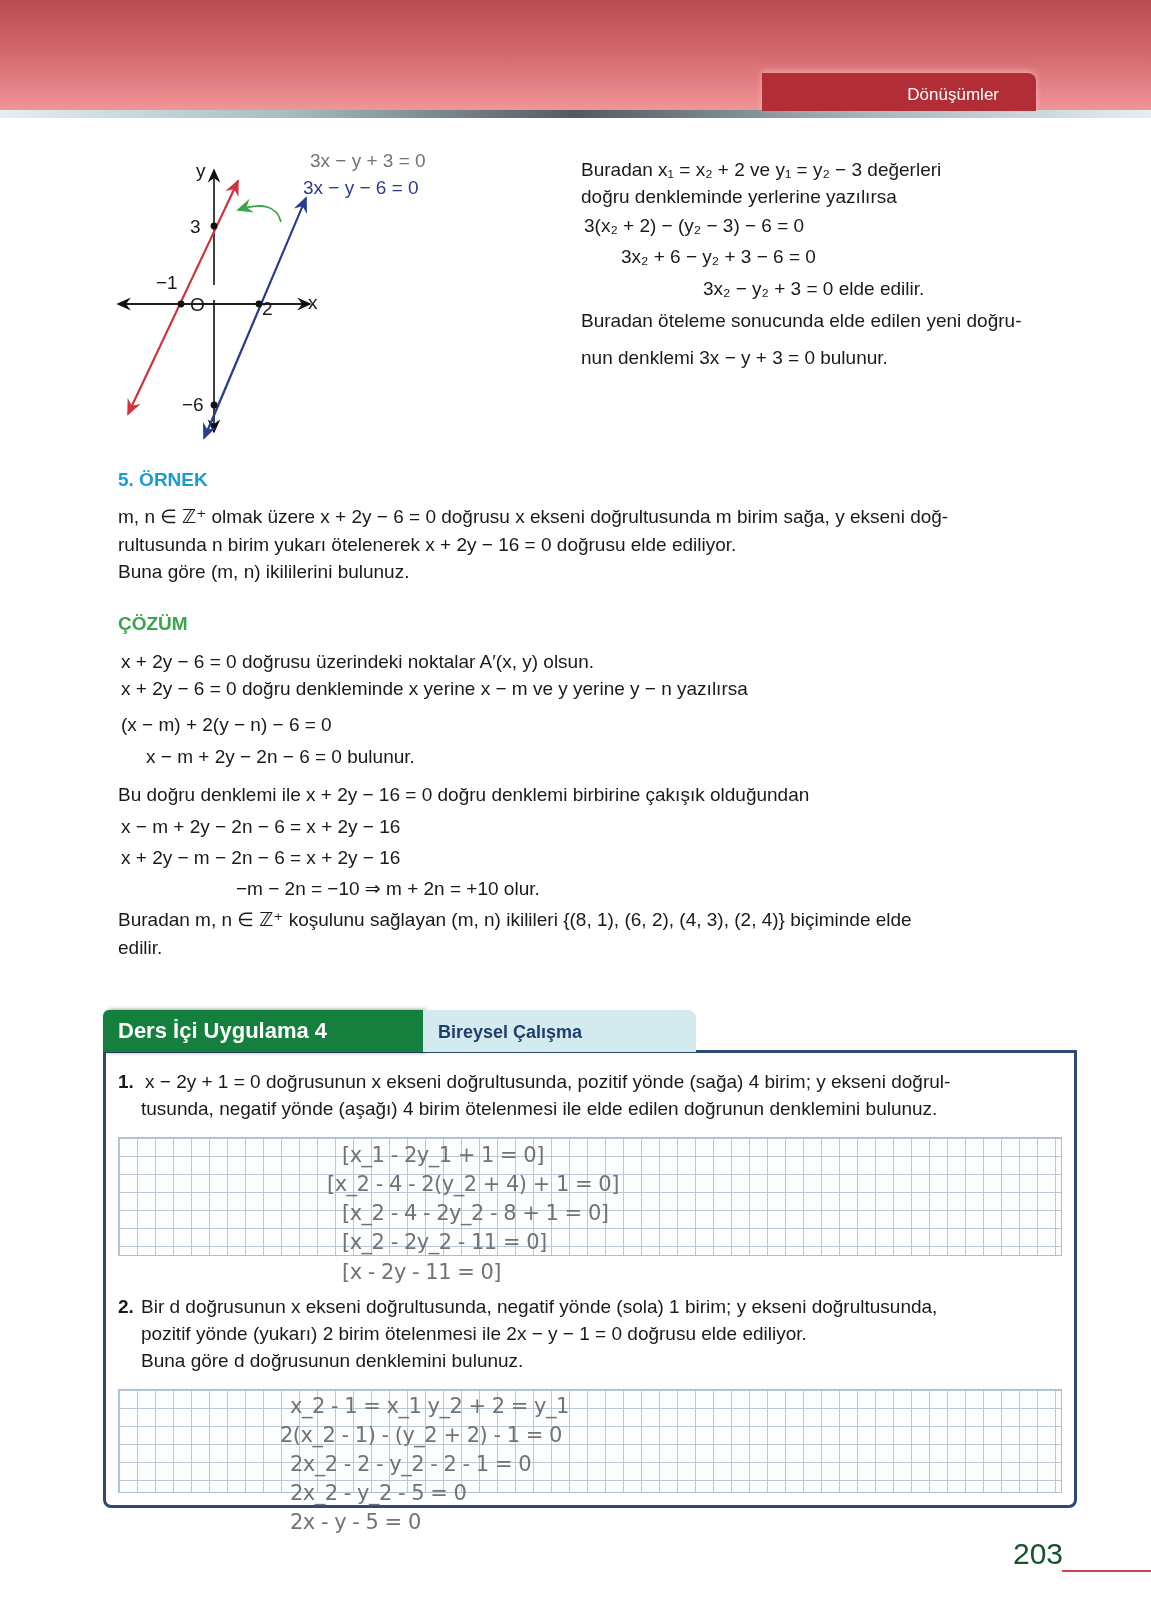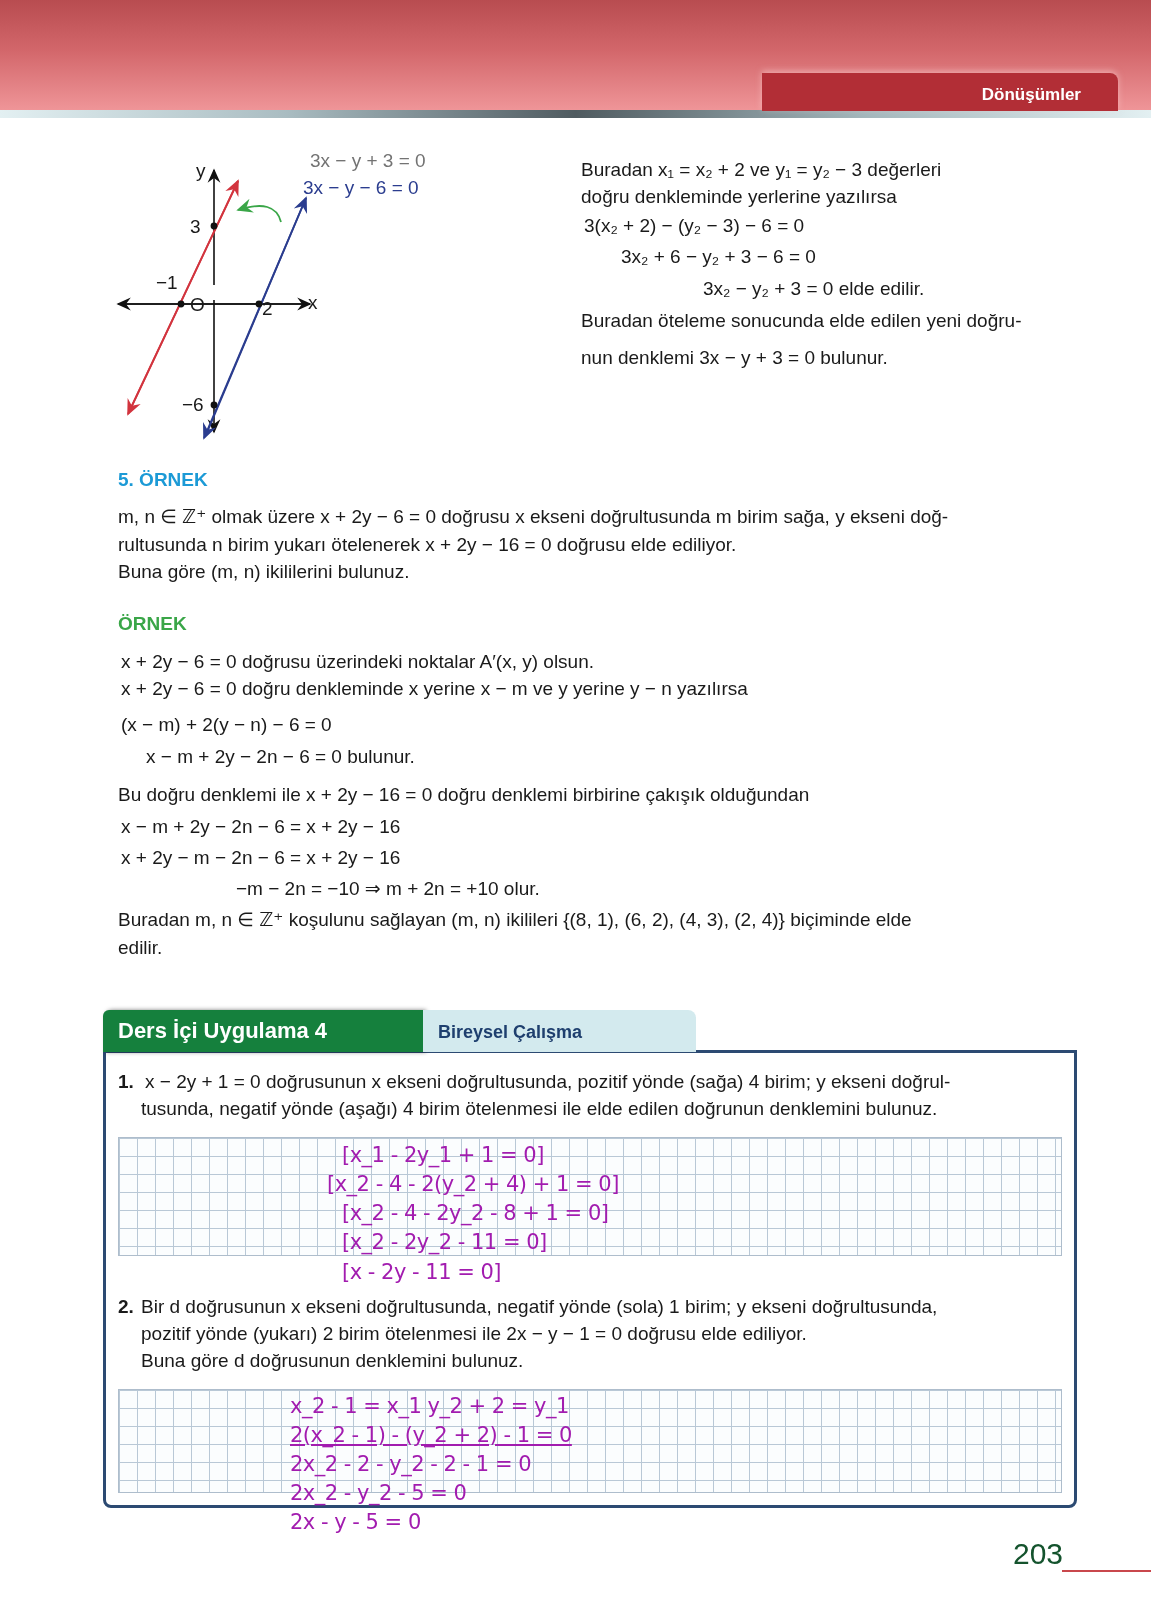--- a/index.html
+++ b/index.html
@@ -2,22 +2,22 @@
 <html><head>
 <meta charset="utf-8">
 <style>
   html, body { margin: 0; padding: 0; background: #ffffff; }
   body { width: 1151px; height: 1624px; position: relative; overflow: hidden;
          font-family: "Liberation Sans", "DejaVu Sans", sans-serif; color: #1a1a1a; }
   .header-band { position: absolute; left: 0; top: 0; width: 1151px; height: 110px;
     background: linear-gradient(180deg, #b84c50 0%, #d2666a 45%, #ef9598 100%); }
   .header-strip { position: absolute; left: 0; top: 110px; width: 1151px; height: 8px;
     background: linear-gradient(90deg, #e3f0f2 0%, #a9bcc1 25%, #4f5b60 50%, #a3b6bb 75%, #e3f0f2 100%); }
-  .chapter-tab { position: absolute; left: 762px; top: 73px; width: 356px; height: 38px;
-    background: #b22e36; border-radius: 0 8px 0 0; box-shadow: 0 -2px 6px rgba(255,220,220,.5); font-weight: bold; }
+  .chapter-tab { position: absolute; left: 762px; top: 73px; width: 274px; height: 38px;
+    background: #b22e36; border-radius: 0 8px 0 0; box-shadow: 0 -2px 6px rgba(255,220,220,.5); }
   .chapter-tab span { position: absolute; right: 37px; top: 12px; color: #fff; font-size: 17px; }
 
   .abs { position: absolute; white-space: nowrap; }
   .t { font-size: 19px; line-height: 27px; }
 
   .example-title { color: #1c9ad6; font-weight: bold; font-size: 19px; }
   .solution-title { color: #3aa648; font-weight: bold; font-size: 19px; }
 
   .box-title { position: absolute; left: 103px; top: 1010px; width: 320px; height: 42px;
     background: #15803d; border-radius: 6px 0 0 0; color: #fff; font-weight: bold; font-size: 22px;
@@ -28,21 +28,21 @@
   .box-tab span { position: absolute; left: 15px; top: 12px; }
   .box-frame { position: absolute; left: 103px; top: 1050px; width: 974px; height: 458px;
     border: 3px solid #2c4a72; border-radius: 0 0 8px 8px; box-sizing: border-box; background: #fff; }
 
   .grid { position: absolute; background-color: #fbfdfe;
     background-image:
       linear-gradient(to right, #b9c8d6 1px, transparent 1px),
       linear-gradient(to bottom, #b9c8d6 1px, transparent 1px);
     background-size: 18px 18px; border: 1px solid #aebdcc; }
 
-  .hand { position: absolute; color: #a21caf; font-size: 21px; line-height: 28px;
+  .hand { position: absolute; color: #737373; font-size: 21px; line-height: 28px;
     font-family: "DejaVu Sans", sans-serif; white-space: nowrap; letter-spacing: -0.5px; }
 
   .page-number { position: absolute; left: 1013px; top: 1537px; font-size: 30px; color: #14532d; }
   .page-rule { position: absolute; left: 1062px; top: 1570px; width: 89px; height: 2px; background: #c9474c; }
 </style>
 </head>
 <body>
 
 <div class="header-band"></div>
 <div class="header-strip"></div>
@@ -104,21 +104,21 @@
   <span class="abs t" style="left:703px;top:275px;">3x₂ − y₂ + 3 = 0 elde edilir.</span>
   <span class="abs t" style="left:581px;top:307px;">Buradan öteleme sonucunda elde edilen yeni doğru-</span>
   <span class="abs t" style="left:581px;top:344px;">nun denklemi 3x − y + 3 = 0 bulunur.</span>
 </div>
 
 <span class="abs example-title" style="left:118px;top:469px;">5. ÖRNEK</span>
 <span class="abs t" style="left:118px;top:503px;">m, n ∈ ℤ⁺ olmak üzere x + 2y − 6 = 0 doğrusu x ekseni doğrultusunda m birim sağa, y ekseni doğ-</span>
 <span class="abs t" style="left:118px;top:531px;">rultusunda n birim yukarı ötelenerek x + 2y − 16 = 0 doğrusu elde ediliyor.</span>
 <span class="abs t" style="left:118px;top:558px;">Buna göre (m, n) ikililerini bulunuz.</span>
 
-<span class="abs solution-title" style="left:118px;top:613px;">ÖRNEK</span>
+<span class="abs solution-title" style="left:118px;top:613px;">ÇÖZÜM</span>
 <span class="abs t" style="left:121px;top:648px;">x + 2y − 6 = 0 doğrusu üzerindeki noktalar A′(x, y) olsun.</span>
 <span class="abs t" style="left:121px;top:675px;">x + 2y − 6 = 0 doğru denkleminde x yerine x − m ve y yerine y − n yazılırsa</span>
 <span class="abs t" style="left:121px;top:711px;">(x − m) + 2(y − n) − 6 = 0</span>
 <span class="abs t" style="left:146px;top:743px;">x − m + 2y − 2n − 6 = 0 bulunur.</span>
 <span class="abs t" style="left:118px;top:781px;">Bu doğru denklemi ile x + 2y − 16 = 0 doğru denklemi birbirine çakışık olduğundan</span>
 <span class="abs t" style="left:121px;top:813px;">x − m + 2y − 2n − 6 = x + 2y − 16</span>
 <span class="abs t" style="left:121px;top:844px;">x + 2y − m − 2n − 6 = x + 2y − 16</span>
 <span class="abs t" style="left:236px;top:875px;">−m − 2n = −10 ⇒ m + 2n = +10 olur.</span>
 <span class="abs t" style="left:118px;top:906px;">Buradan m, n ∈ ℤ⁺ koşulunu sağlayan (m, n) ikilileri {(8, 1), (6, 2), (4, 3), (2, 4)} biçiminde elde</span>
 <span class="abs t" style="left:118px;top:934px;">edilir.</span>
@@ -143,20 +143,20 @@
   <span class="hand" style="left:342px;top:1258px;">[x - 2y - 11 = 0]</span>
 </div>
 
 <span class="abs t" style="left:118px;top:1293px;font-weight:bold;">2.</span>
 <span class="abs t" style="left:141px;top:1293px;">Bir d doğrusunun x ekseni doğrultusunda, negatif yönde (sola) 1 birim; y ekseni doğrultusunda,</span>
 <span class="abs t" style="left:141px;top:1320px;">pozitif yönde (yukarı) 2 birim ötelenmesi ile 2x − y − 1 = 0 doğrusu elde ediliyor.</span>
 <span class="abs t" style="left:141px;top:1347px;">Buna göre d doğrusunun denklemini bulunuz.</span>
 <div class="grid" style="left:118px;top:1389px;width:942px;height:102px;"></div>
 <div>
   <span class="hand" style="left:290px;top:1392px;">x_2 - 1 = x_1  y_2 + 2 = y_1</span>
-  <span class="hand" style="left:290px;top:1421px;text-decoration:underline;">2(x_2 - 1) - (y_2 + 2) - 1 = 0</span>
+  <span class="hand" style="left:280px;top:1421px;">2(x_2 - 1) - (y_2 + 2) - 1 = 0</span>
   <span class="hand" style="left:290px;top:1450px;">2x_2 - 2 - y_2 - 2 - 1 = 0</span>
   <span class="hand" style="left:290px;top:1479px;">2x_2 - y_2 - 5 = 0</span>
   <span class="hand" style="left:290px;top:1508px;">2x - y - 5 = 0</span>
 </div>
 
 <span class="page-number">203</span>
 <div class="page-rule"></div>
 
 </body></html>

